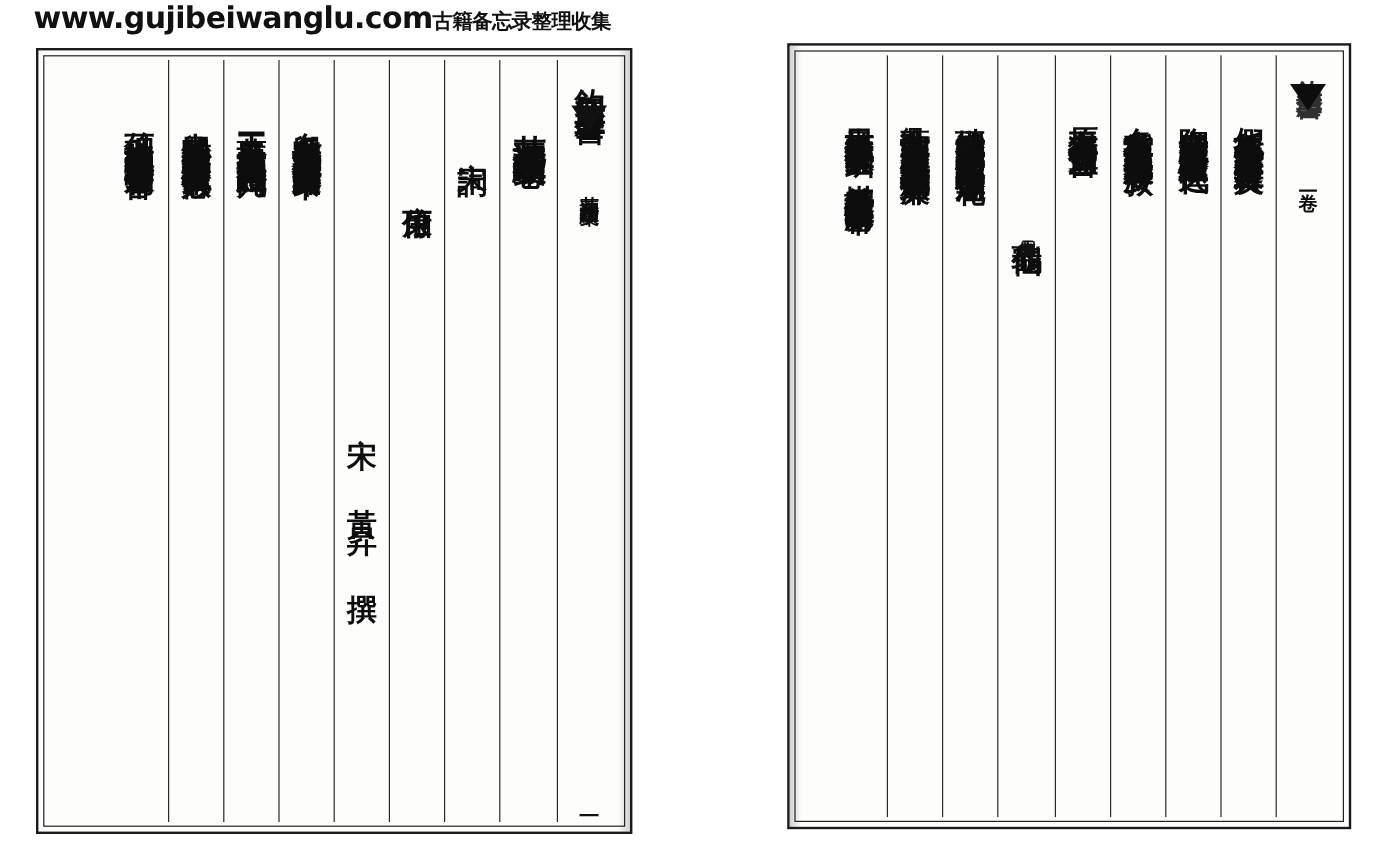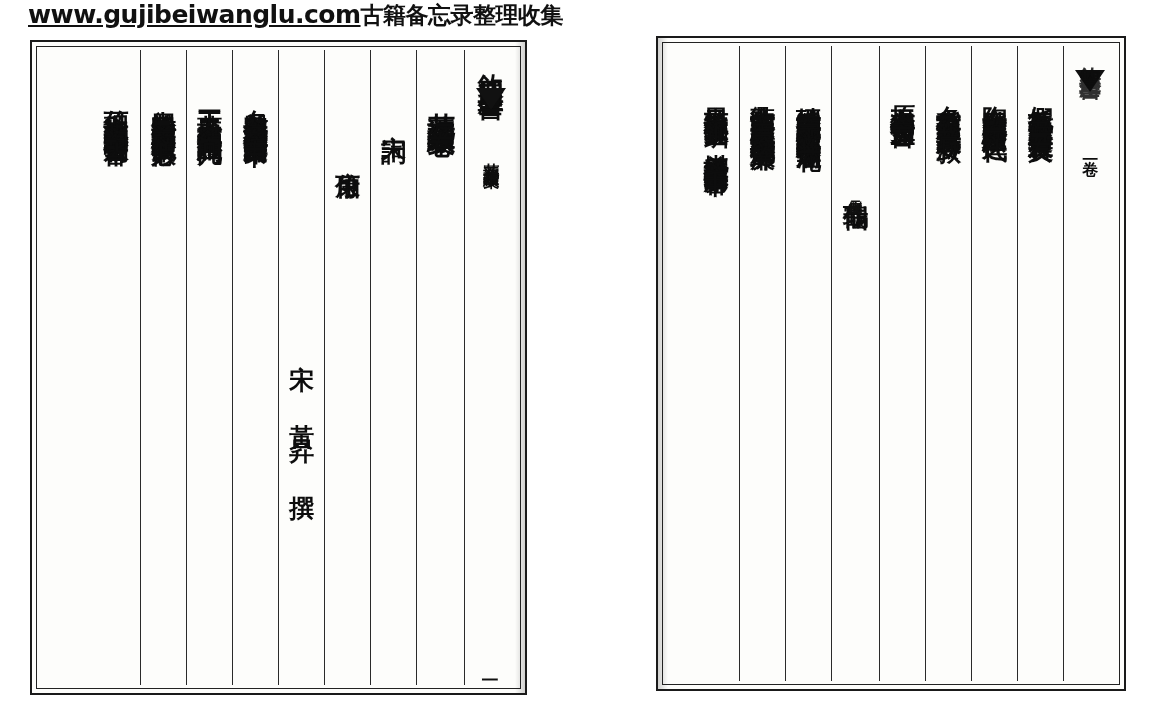--- a/index.html
+++ b/index.html
@@ -21,22 +21,22 @@
     top: 2px;
     left: 28px;
     font-family: "DejaVu Sans", sans-serif;
     font-weight: bold;
     font-size: 25px;
     letter-spacing: -0.5px;
     color: #111;
     white-space: nowrap;
     line-height: 1;
   }
-  #watermark .latin { font-family: "DejaVu Sans", sans-serif; text-decoration: underline; }
-  #watermark .cjk { font-family: Liberation Sans, sans-serif; font-size: 23px; }
+  #watermark .latin { font-family: "DejaVu Sans", sans-serif; }
+  #watermark .cjk { font-family: Liberation Sans, sans-serif; font-size: 17px; }
 
   
   .scan {
     position: absolute;
     background: #fdfdfb;
     box-sizing: border-box;
   }
   #scan-left {
     left: 30px;
     top: 40px;

